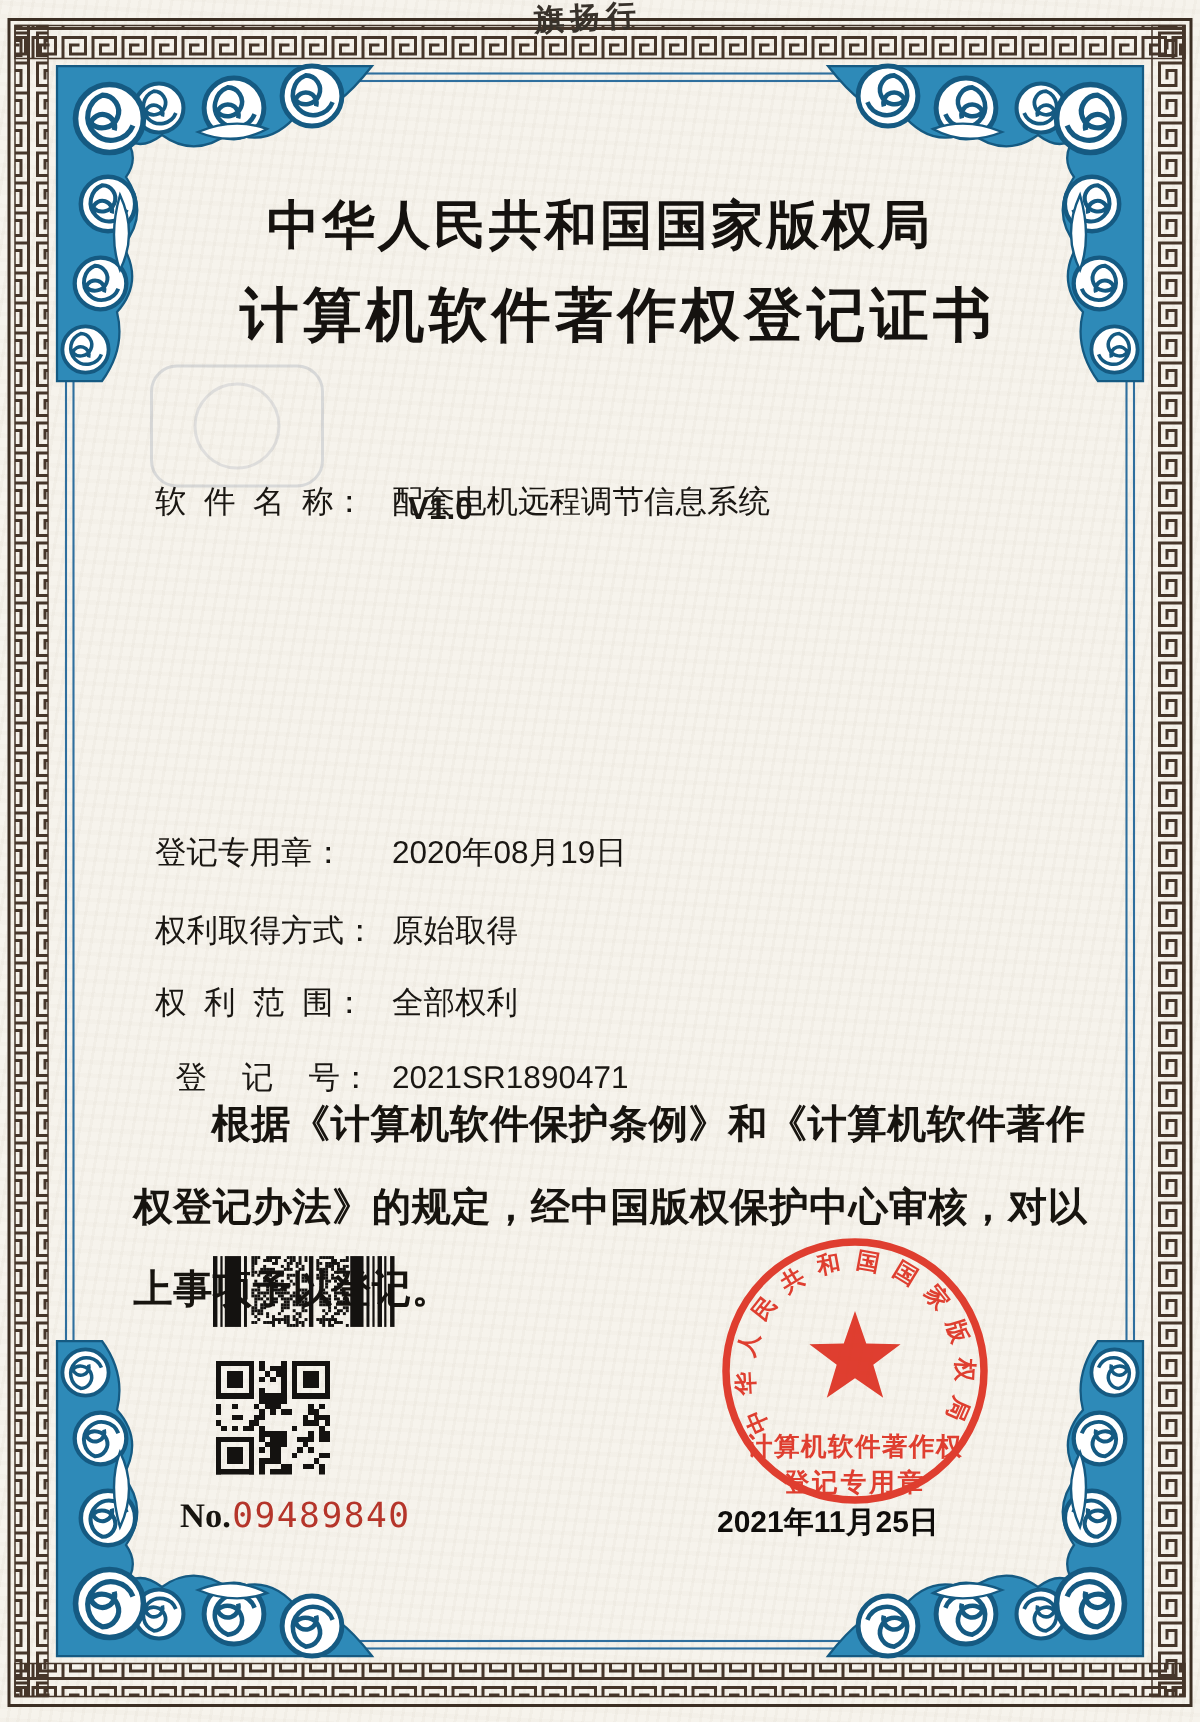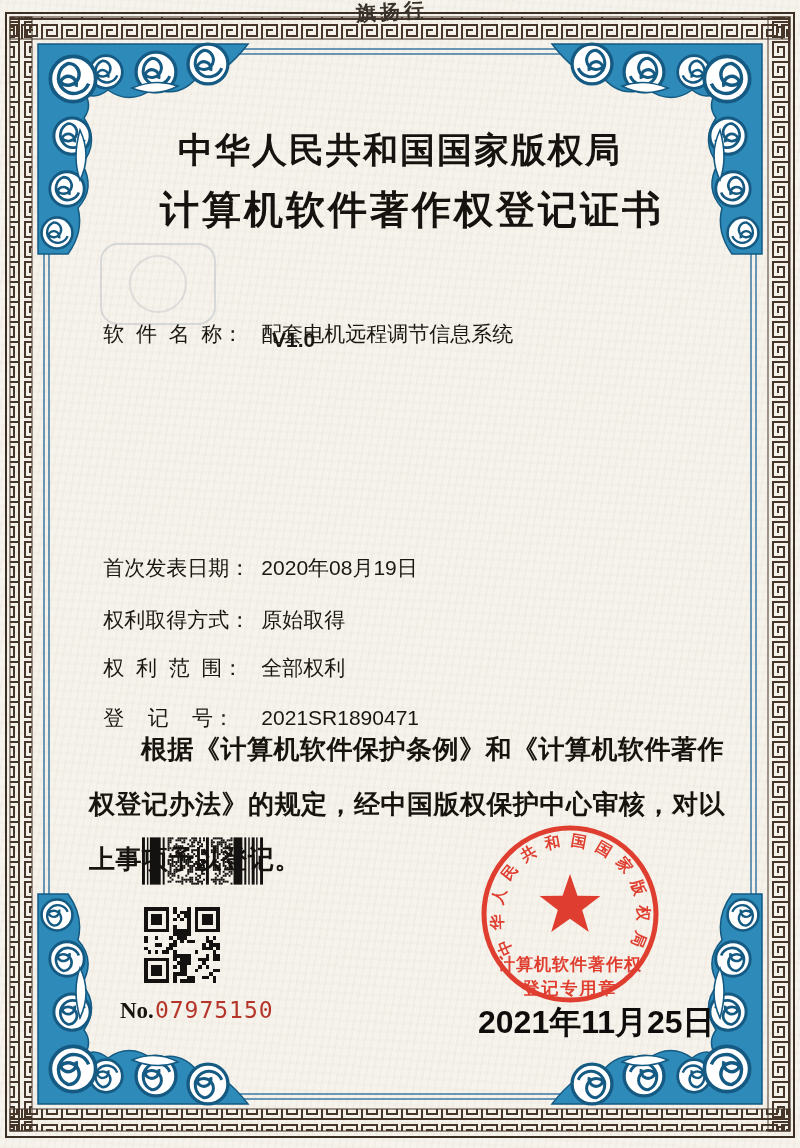--- a/index.html
+++ b/index.html
@@ -20,27 +20,27 @@
   .authority{top:127px;left:0;width:800px;text-align:center;font-size:35px;font-weight:bold;
     letter-spacing:2px;color:#15120f;font-family:"Liberation Serif", serif;}
   .cert-title{top:183px;left:0;width:796px;text-align:center;font-size:39px;font-weight:bold;
     letter-spacing:3px;color:#15120f;font-family:"Liberation Serif", serif;padding-left:14px;}
   .certno{top:250px;left:486px;font-size:17px;font-weight:bold;white-space:pre;}
   .certno .lbl{margin-right:14px;}
   .field-row{left:80px;font-size:21px;font-weight:normal;white-space:pre;}
   .field-row .flabel{display:inline-block;width:158px;white-space:pre;}
   .row-0{top:296px;} .row-0b{top:328px;left:224px;font-size:21px;font-weight:bold;margin-left:48px;}
   .row-1{top:384px;} .row-2{top:479px;} .row-3{top:530px;}
-  .row-4{top:582px;} .row-5{top:630px;} .row-6{top:680px;}
+  .row-4{top:582px;} .row-5{top:630px;} .row-6{top:680px;text-align:center;}
   .statement{top:722px;left:89px;width:650px;font-size:26px;font-weight:bold;
     line-height:55px;text-indent:2em;letter-spacing:.5px;color:#17140f;}
   .serial{top:997px;left:120px;font-size:23px;}
   .serial .no{font-family:"Liberation Serif", serif;font-weight:bold;color:#17140f;margin-right:1px;}
   .serial .num{font-family:"DejaVu Sans Mono", monospace;color:#b5352a;letter-spacing:1px;}
-  .issue-date{top:1001px;left:478px;font-size:32px;font-weight:bold;color:#0f0d0b;z-index:5;}
+  .issue-date{top:1001px;left:478px;font-size:20px;font-weight:bold;color:#0f0d0b;z-index:5;}
   
   .ghost-stamp{top:243px;left:100px;width:112px;height:78px;border:2px solid rgba(140,152,168,.28);
     border-radius:18px;z-index:0;}
   .ghost-stamp::after{content:"";position:absolute;left:27px;top:10px;width:54px;height:54px;
     border:2px solid rgba(140,152,168,.22);border-radius:50%;}
   .barcode{top:837px;left:142px;z-index:2;}
   .qrcode{top:907px;left:144px;z-index:2;}
   .seal{top:810px;left:464px;z-index:4;opacity:.95;}
   .frame{top:0;left:0;z-index:1;pointer-events:none;}
 </style>
@@ -101,21 +101,21 @@
   <div class="abs ghost-stamp"></div>
 
   <div class="abs authority">中华人民共和国国家版权局</div>
   <div class="abs cert-title">计算机软件著作权登记证书</div>
 
   <div class="abs field-row row-0">
     <span class="flabel">软  件  名  称：</span><span>配套电机远程调节信息系统</span>
   </div>
   <div class="abs row-0b">V1.0</div>
   <div class="abs field-row row-3">
-    <span class="flabel">首次发表日期：</span><span>2020年08月19日</span>
+    <span class="flabel">登记专用章：</span><span>2020年08月19日</span>
   </div>
   <div class="abs field-row row-4">
     <span class="flabel">权利取得方式：</span><span>原始取得</span>
   </div>
   <div class="abs field-row row-5">
     <span class="flabel">权  利  范  围：</span><span>全部权利</span>
   </div>
   <div class="abs field-row row-6">
     <span class="flabel">登    记    号：</span><span>2021SR1890471</span>
   </div>
@@ -622,21 +622,21 @@
       <rect x="19" y="19" width="1" height="1" fill="#141210"></rect>
       <rect x="19" y="20" width="1" height="1" fill="#141210"></rect>
       <rect x="20" y="10" width="1" height="1" fill="#141210"></rect>
       <rect x="20" y="11" width="1" height="1" fill="#141210"></rect>
       <rect x="20" y="13" width="1" height="1" fill="#141210"></rect>
       <rect x="20" y="14" width="1" height="1" fill="#141210"></rect>
       <rect x="20" y="17" width="1" height="1" fill="#141210"></rect>
     </svg>
 
   <div class="abs serial">
-    <span class="no">No.</span><span class="num">07975150</span>
+    <span class="no">No.</span><span class="num">09489840</span>
   </div>
 
   <svg class="abs seal" width="214" height="212" viewBox="0 0 214 212">
     <circle cx="106" cy="104" r="86" fill="none" stroke="#de3526" stroke-width="5"></circle>
     <path id="sealArc" d="M50.3,143 A68,68 0 1 1 161.7,143" fill="none"></path>
     <text font-size="15.5" font-weight="bold" fill="#de3526" letter-spacing="9" font-family="Liberation Serif, serif">
       <textPath href="#sealArc" startOffset="50%" text-anchor="middle">中华人民共和国国家版权局</textPath>
     </text>
     <polygon fill="#de3526" points="106,64 113.5,85.7 136.4,86.1 118.2,99.9 124.8,121.9 106,108.8 87.2,121.9 93.8,99.9 75.6,86.1 98.5,85.7"></polygon>
     <text x="106" y="160" text-anchor="middle" font-size="17" font-weight="bold" fill="#de3526" letter-spacing="1">计算机软件著作权</text>

